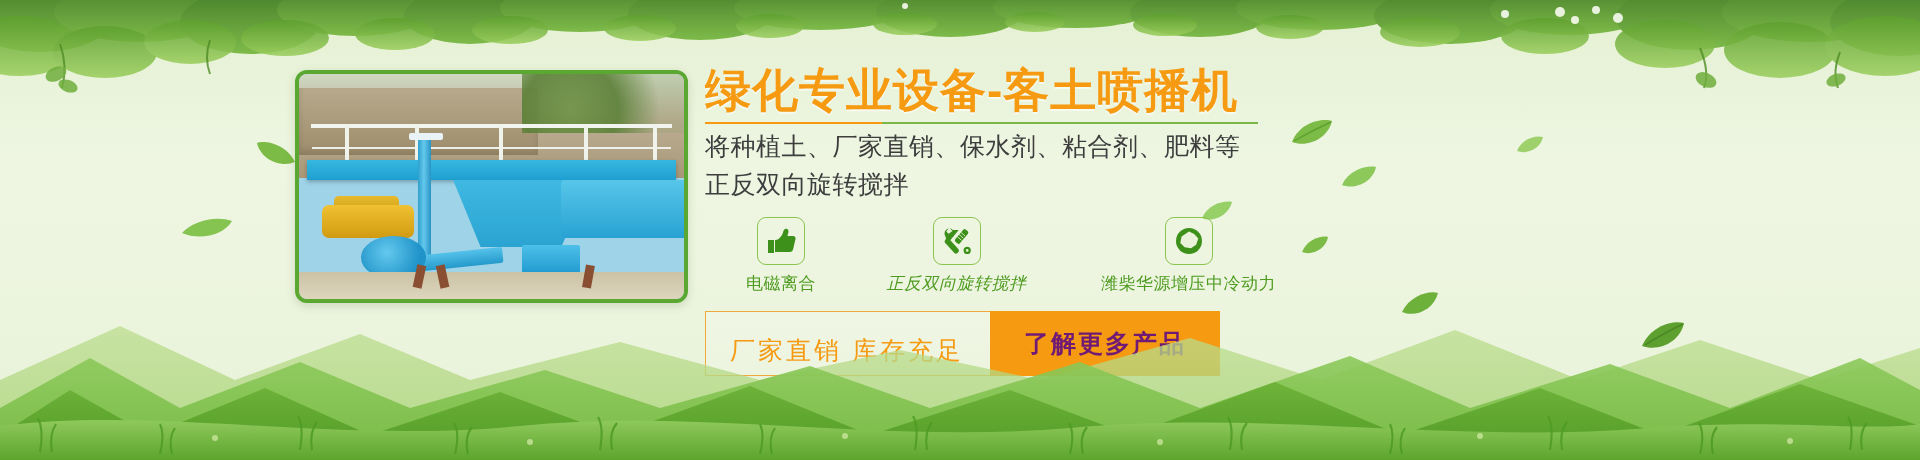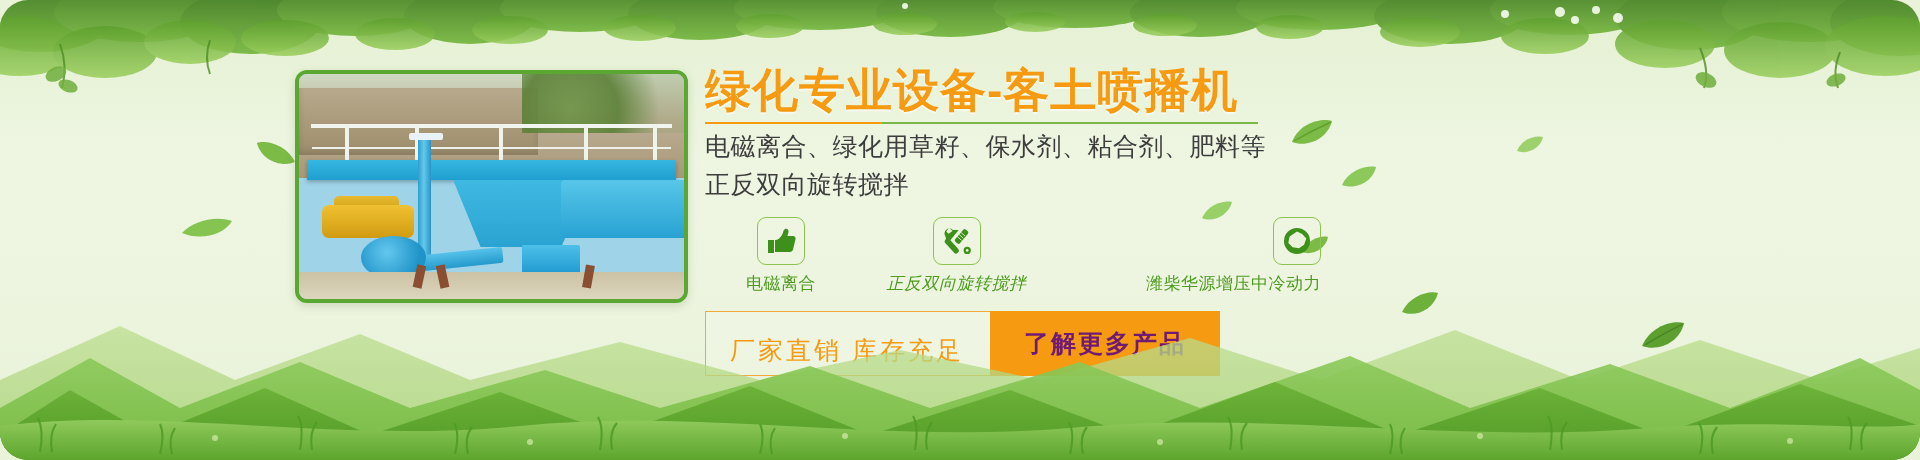--- a/index.html
+++ b/index.html
@@ -5,21 +5,20 @@
   html,body{margin:0;padding:0;}
   body{
     width:1920px;height:460px;overflow:hidden;
     font-family:"Liberation Sans","DejaVu Sans",sans-serif;
     background:#eaf3da;
   }
   #banner{
     position:relative;width:1920px;height:460px;overflow:hidden;
     background:
       radial-gradient(ellipse 900px 420px at 30% 45%, #f1f7e6 0%, #e9f2d7 55%, #e2eecd 100%);
-    border-radius: 28px;
   }
 
   
   .sky-wash{
     position:absolute;inset:0;
     background:linear-gradient(180deg,#e4f0d2 0%,#eef6e2 35%,#edf5e0 60%,#e7f1d6 100%);
   }
 
   
   .foliage{position:absolute;top:0;left:0;width:1920px;height:120px;pointer-events:none;}
@@ -281,21 +280,21 @@
       <div class="ph-leg" style="left:74%;transform:rotate(10deg)"></div>
     </div>
   </div>
 
   <div class="content">
 
     <div class="title">绿化专业设备-客土喷播机</div>
     <div class="title-rule"></div>
 
     <div>
-      <div class="subtitle">电磁离合、绿化用草籽、保水剂、粘合剂、肥料等</div>
+      <div class="subtitle">将种植土、厂家直销、保水剂、粘合剂、肥料等</div>
       <div class="subtitle">正反双向旋转搅拌</div>
     </div>
 
     <div class="features">
 
       <div class="feature" style="width:152px;">
         <div class="feature-icon">
           <svg width="30" height="28" viewBox="0 0 30 28">
             <path d="M2 13 h6 v13 H2 z" fill="#3d9019"></path>
             <path d="M9 13 c3 0 5-2 7-5 c1.4-2.3 1-5 3-6 c2.4-1.2 4 1 3.4 3.4 L21.4 9 H27 c1.8 0 3 1.4 2.5 3.1 l-2.4 10.2 c-.3 1.5-1.6 2.7-3.2 2.7 H9 z" fill="#3d9019"></path>
@@ -318,21 +317,21 @@
                 <path d="M16.8 8.2 L21.3 12.2"></path>
                 <path d="M15.1 10.4 L19.6 14.4"></path>
             </g>
             <circle cx="25.2" cy="24.4" r="3.6" fill="#3d9019"></circle>
             <circle cx="25.2" cy="24.4" r="1.3" fill="#eaf3da"></circle>
           </svg>
         </div>
         <div class="feature-label">正反双向旋转搅拌</div>
       </div>
 
-      <div class="feature" style="width:265px;align-items:flex-end;">
+      <div class="feature" style="width:265px;">
         <div class="feature-icon">
           <svg width="32" height="32" viewBox="0 0 32 32">
             <circle cx="16" cy="16" r="13" fill="#3d9019"></circle>
             <path d="M16 6.5 l5.2 2.6 l4.1 4.4 l-2.2 6.2 l-5.1 3.6 l-6.3 -1.1 l-4.4 -4.3 l1.3 -6.4 Z" fill="#eaf3da"></path>
           </svg>
         </div>
         <div class="feature-label">潍柴华源增压中冷动力</div>
       </div>
 
     </div>

